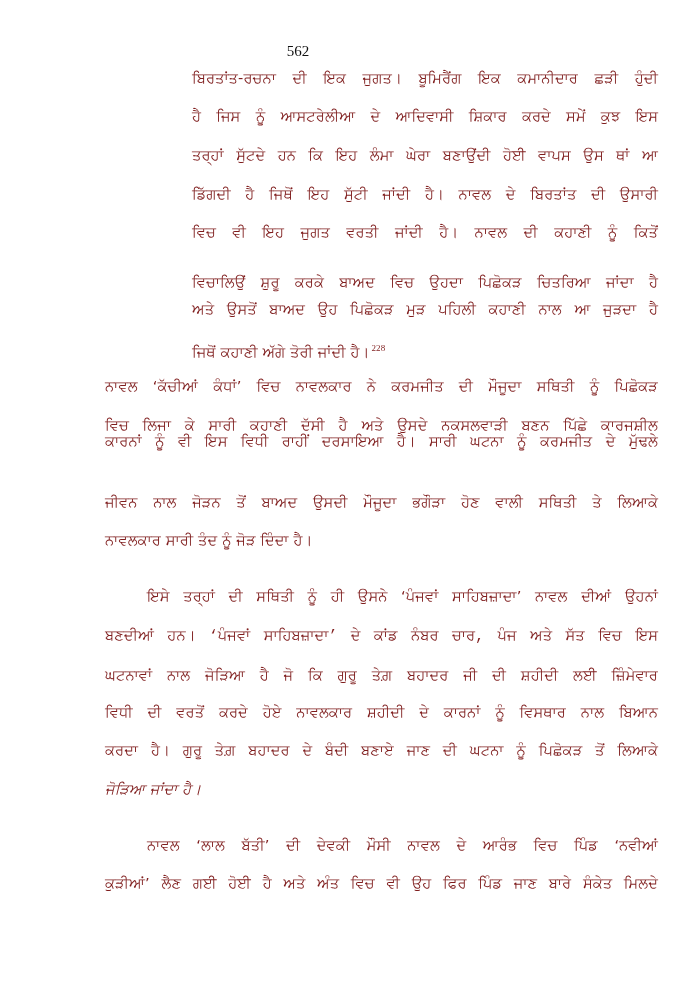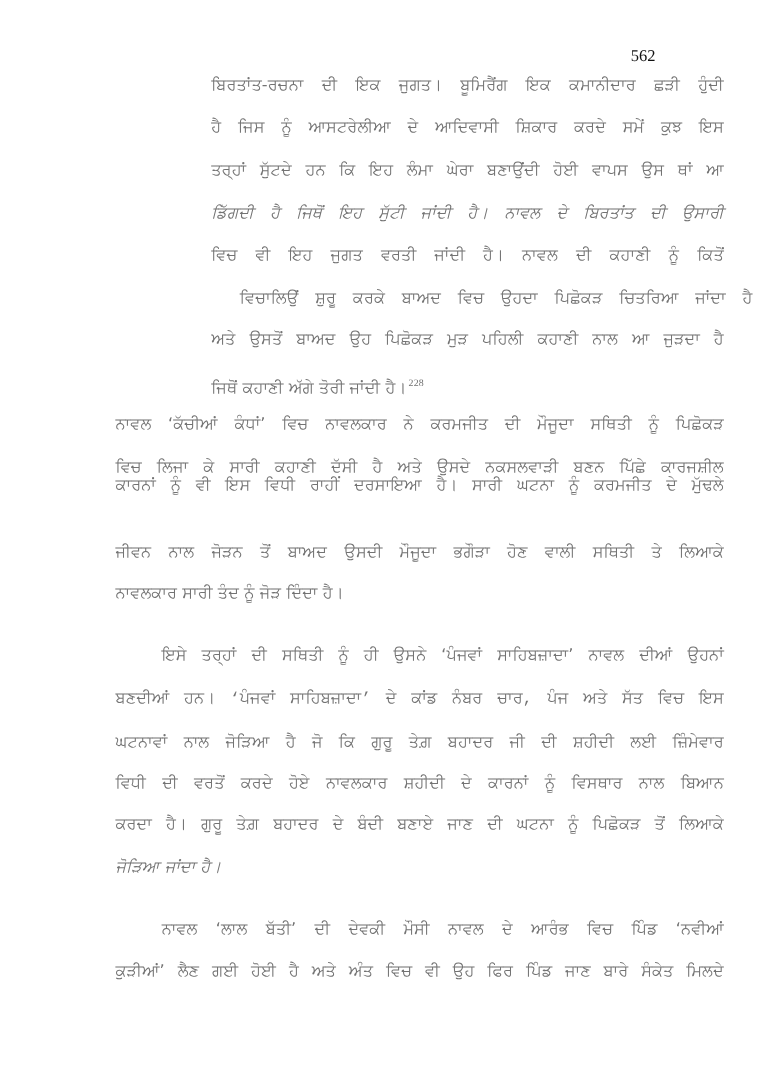--- a/index.html
+++ b/index.html
@@ -13,31 +13,31 @@
       position: relative;
       overflow: hidden;
       color: #111111;
       font-family: "DejaVu Sans", sans-serif;
     }
     .page-number {
       position: absolute;
       top: 43px;
       left: 0;
       width: 596px;
-      text-align: right;
+      text-align: center;
       font-family: "Liberation Serif", serif;
       font-size: 15px;
       color: #111;
     }
     .line {
       position: absolute;
       white-space: nowrap;
       font-size: 14.6px;
       line-height: 20px;
-      color: #737373;
+      color: #7f1d1d;
       letter-spacing: 0.1px;
     }
     .justify {
       text-align: justify;
       text-align-last: justify;
     }
     .quote-line { left: 192px; width: 466px; }
     .para-line { left: 105px; width: 553px; }
     .para-first { left: 147px; width: 511px; }
     sup.fn {
@@ -50,23 +50,23 @@
   </style>
 </head>
 <body>
 
 <div class="page-number">562</div>
 
 <div>
   <div class="line justify quote-line" style="top:68px;">ਬਿਰਤਾਂਤ-ਰਚਨਾ ਦੀ ਇਕ ਜੁਗਤ। ਬੂਮਿਰੈਂਗ ਇਕ ਕਮਾਨੀਦਾਰ ਛੜੀ ਹੁੰਦੀ</div>
   <div class="line justify quote-line" style="top:106px;">ਹੈ ਜਿਸ ਨੂੰ ਆਸਟਰੇਲੀਆ ਦੇ ਆਦਿਵਾਸੀ ਸ਼ਿਕਾਰ ਕਰਦੇ ਸਮੇਂ ਕੁਝ ਇਸ</div>
   <div class="line justify quote-line" style="top:145px;">ਤਰ੍ਹਾਂ ਸੁੱਟਦੇ ਹਨ ਕਿ ਇਹ ਲੰਮਾ ਘੇਰਾ ਬਣਾਉਂਦੀ ਹੋਈ ਵਾਪਸ ਉਸ ਥਾਂ ਆ</div>
-  <div class="line justify quote-line" style="top:184px;font-style:italic;">ਡਿੱਗਦੀ ਹੈ ਜਿਥੋਂ ਇਹ ਸੁੱਟੀ ਜਾਂਦੀ ਹੈ। ਨਾਵਲ ਦੇ ਬਿਰਤਾਂਤ ਦੀ ਉਸਾਰੀ</div>
+  <div class="line justify quote-line" style="top:184px;">ਡਿੱਗਦੀ ਹੈ ਜਿਥੋਂ ਇਹ ਸੁੱਟੀ ਜਾਂਦੀ ਹੈ। ਨਾਵਲ ਦੇ ਬਿਰਤਾਂਤ ਦੀ ਉਸਾਰੀ</div>
   <div class="line justify quote-line" style="top:222px;">ਵਿਚ ਵੀ ਇਹ ਜੁਗਤ ਵਰਤੀ ਜਾਂਦੀ ਹੈ। ਨਾਵਲ ਦੀ ਕਹਾਣੀ ਨੂੰ ਕਿਤੋਂ</div>
-  <div class="line justify quote-line" style="top:261px;margin-left:26px;">ਵਿਚਾਲਿਉਂ ਸ਼ੁਰੂ ਕਰਕੇ ਬਾਅਦ ਵਿਚ ਉਹਦਾ ਪਿਛੋਕੜ ਚਿਤਰਿਆ ਜਾਂਦਾ ਹੈ</div>
+  <div class="line justify quote-line" style="top:272px;">ਵਿਚਾਲਿਉਂ ਸ਼ੁਰੂ ਕਰਕੇ ਬਾਅਦ ਵਿਚ ਉਹਦਾ ਪਿਛੋਕੜ ਚਿਤਰਿਆ ਜਾਂਦਾ ਹੈ</div>
   <div class="line justify quote-line" style="top:299px;">ਅਤੇ ਉਸਤੋਂ ਬਾਅਦ ਉਹ ਪਿਛੋਕੜ ਮੁੜ ਪਹਿਲੀ ਕਹਾਣੀ ਨਾਲ ਆ ਜੁੜਦਾ ਹੈ</div>
   <div class="line quote-line" style="top:338px;">
     <span>ਜਿਥੋਂ ਕਹਾਣੀ ਅੱਗੇ ਤੋਰੀ ਜਾਂਦੀ ਹੈ।</span><sup class="fn">228</sup>
   </div>
 </div>
 
 <div>
   <div class="line justify para-line" style="top:376px;">ਨਾਵਲ ‘ਕੱਚੀਆਂ ਕੰਧਾਂ’ ਵਿਚ ਨਾਵਲਕਾਰ ਨੇ ਕਰਮਜੀਤ ਦੀ ਮੌਜੂਦਾ ਸਥਿਤੀ ਨੂੰ ਪਿਛੋਕੜ</div>
   <div class="line justify para-line" style="top:415px;">ਵਿਚ ਲਿਜਾ ਕੇ ਸਾਰੀ ਕਹਾਣੀ ਦੱਸੀ ਹੈ ਅਤੇ ਉਸਦੇ ਨਕਸਲਵਾੜੀ ਬਣਨ ਪਿੱਛੇ ਕਾਰਜਸ਼ੀਲ</div>
   <div class="line justify para-line" style="top:431px;">ਕਾਰਨਾਂ ਨੂੰ ਵੀ ਇਸ ਵਿਧੀ ਰਾਹੀਂ ਦਰਸਾਇਆ ਹੈ। ਸਾਰੀ ਘਟਨਾ ਨੂੰ ਕਰਮਜੀਤ ਦੇ ਮੁੱਢਲੇ</div>

